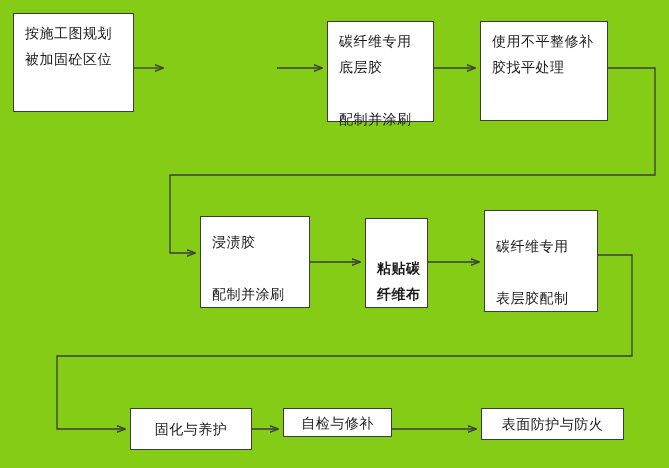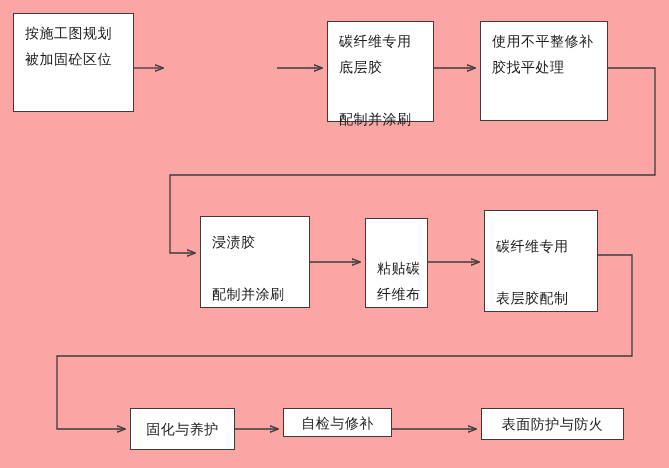--- a/index.html
+++ b/index.html
@@ -8,21 +8,21 @@
     padding: 0;
     background: #ffffff;
   }
   body {
     font-family: "DejaVu Sans", "Liberation Sans", sans-serif;
   }
   #flow-canvas {
     position: relative;
     width: 669px;
     height: 468px;
-    background: #fca5a5;
+    background: #84cc16;
     overflow: hidden;
   }
   .node {
     position: absolute;
     box-sizing: border-box;
     border: 1px solid #3c3c3c;
     background: #ffffff;
     color: #1a1a1a;
     font-size: 14px;
     line-height: 26px;
@@ -99,23 +99,23 @@
   <div class="node va-top" style="left:327px; top:21px;  width:107px; height:101px;"><span class="node-label">碳纤维专用
 底层胶
 
 配制并涂刷</span></div>
   <div class="node va-top" style="left:480px; top:21px;  width:128px; height:100px;"><span class="node-label">使用不平整修补
 胶找平处理</span></div>
 
   <div class="node va-middle" style="left:200px; top:216px; width:110px; height:92px;"><span class="node-label">浸渍胶
 
 配制并涂刷</span></div>
-  <div class="node va-middle" style="left:365px; top:218px; width:63px;  height:90px;"><span class="node-label">粘贴碳
+  <div class="node va-middle" style="left:365px; top:218px; width:63px;  height:90px;font-weight:bold;"><span class="node-label">粘贴碳
 纤维布</span></div>
   <div class="node va-middle" style="left:484px; top:210px; width:114px; height:102px;"><span class="node-label">碳纤维专用
 
 表层胶配制</span></div>
 
-  <div class="node va-center" style="left:130px; top:408px; width:105px; height:42px;"><span class="node-label">固化与养护</span></div>
+  <div class="node va-center" style="left:130px; top:408px; width:122px; height:42px;"><span class="node-label">固化与养护</span></div>
   <div class="node va-center" style="left:283px; top:408px; width:109px; height:29px;"><span class="node-label">自检与修补</span></div>
   <div class="node va-center" style="left:481px; top:408px; width:143px; height:32px;"><span class="node-label">表面防护与防火</span></div>
 
 </div>
 
 </body></html>

